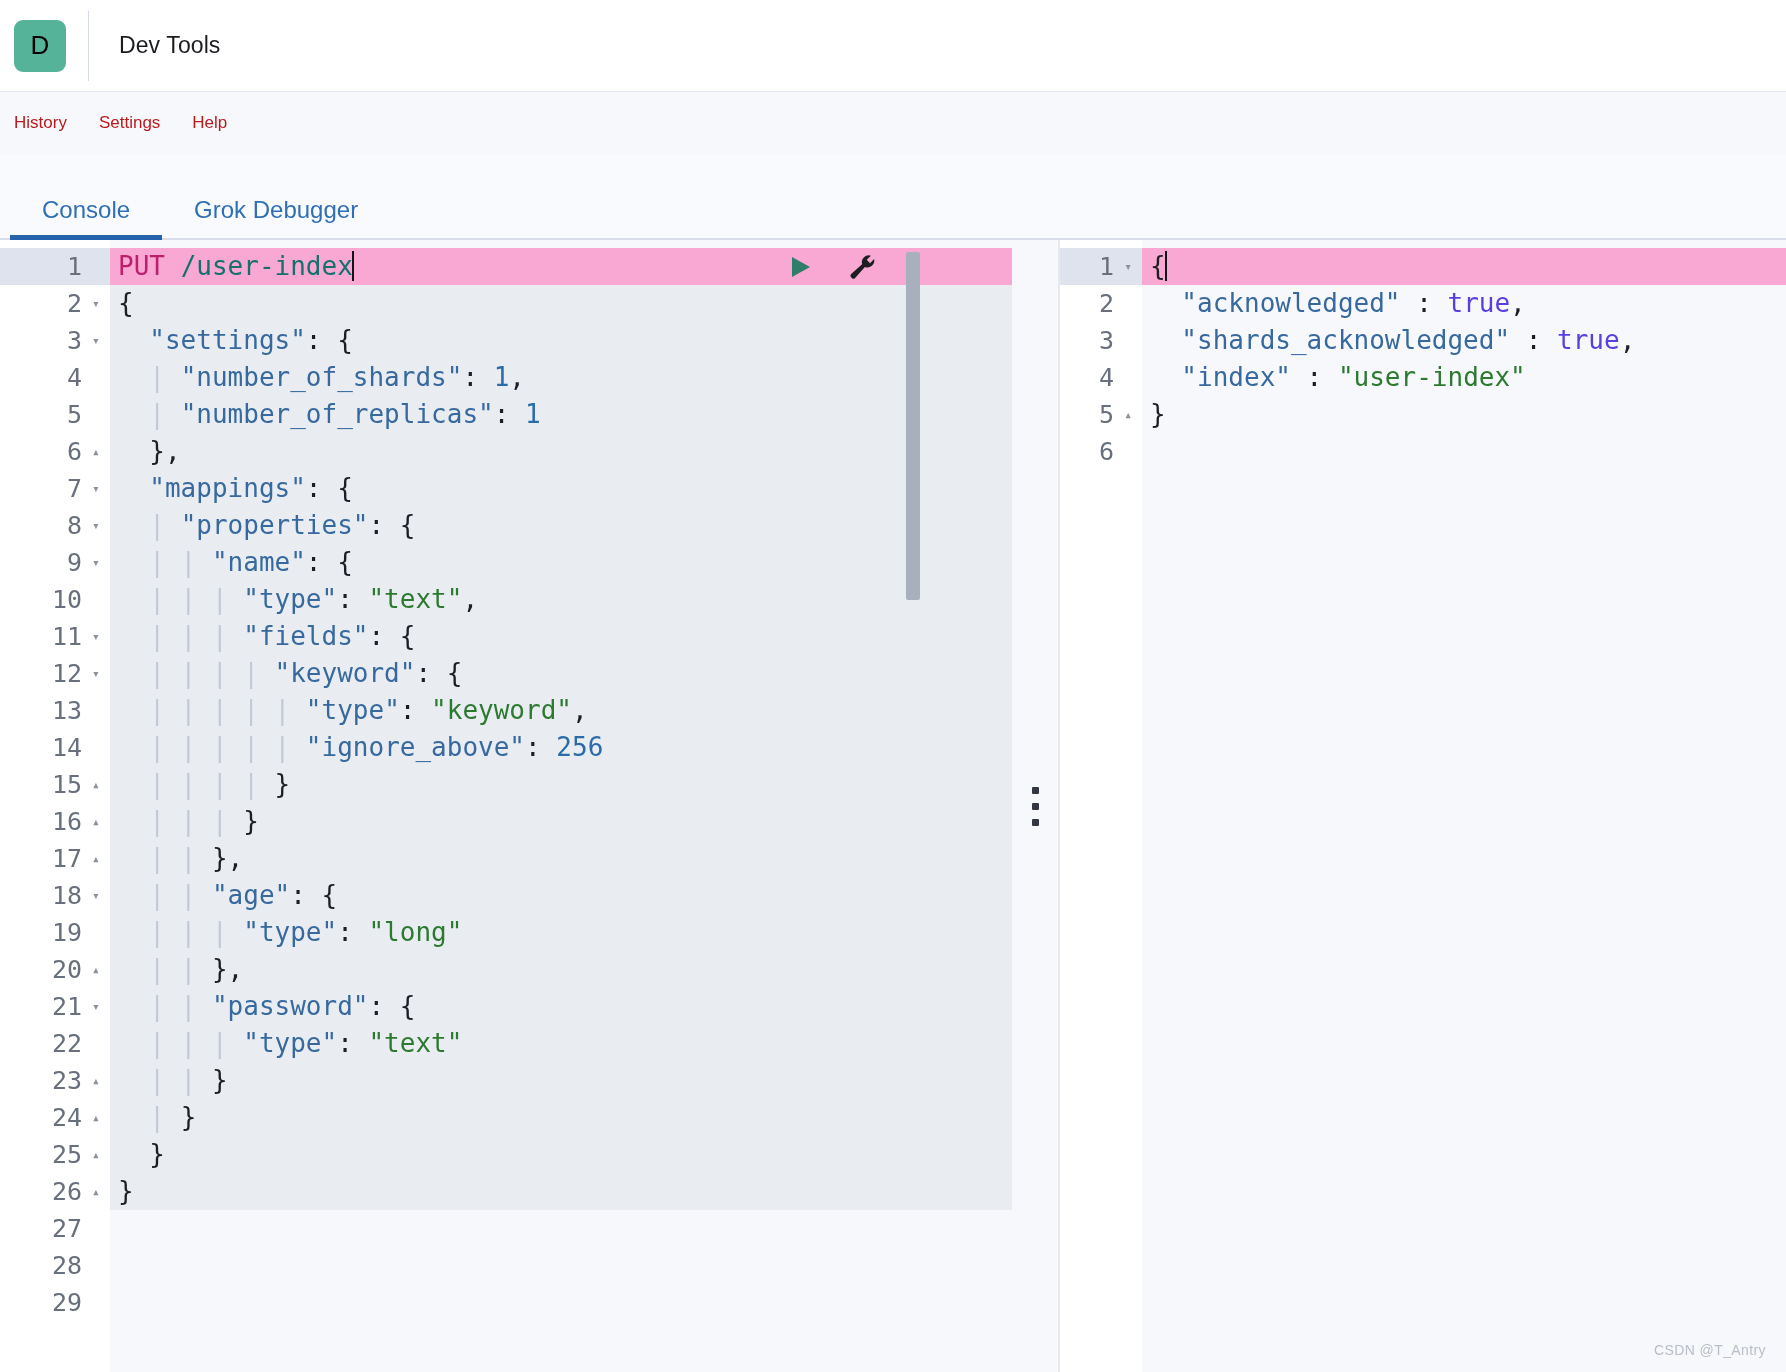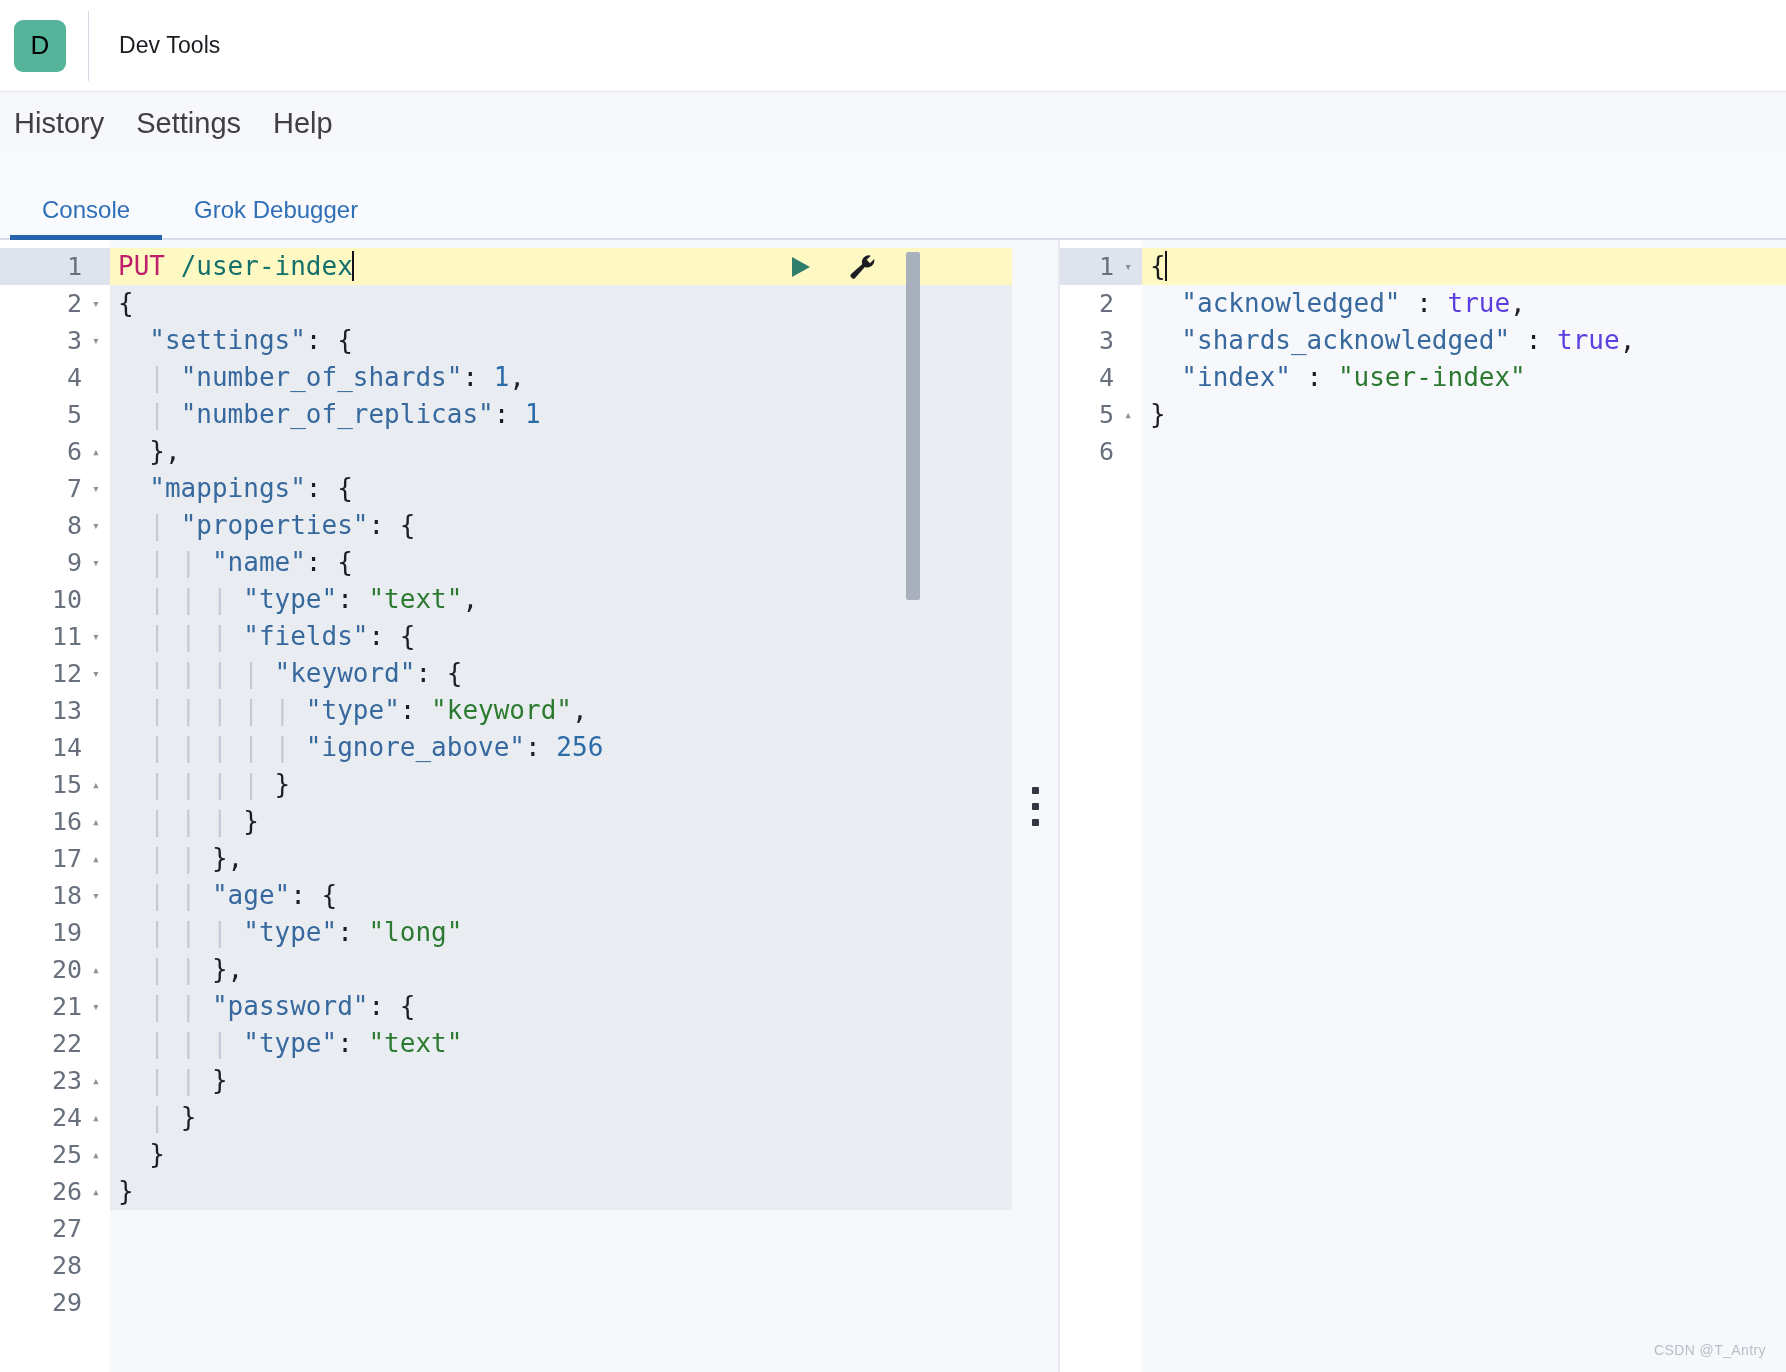--- a/index.html
+++ b/index.html
@@ -46,22 +46,22 @@
   
   .nav-bar {
     height: 62px;
     background: #f7f8fc;
     display: flex;
     align-items: center;
     padding-left: 8px;
     gap: 0px;
   }
   .nav-link {
-    font-size: 29px;
-    color: #404040;
+    font-size: 17px;
+    color: #b91c1c;
     padding: 4px 16px;
     cursor: pointer;
     white-space: nowrap;
   }
   .nav-link:first-child { padding-left: 6px; }
 
   
   .tabs-row {
     height: 86px;
     background: #f9fafd;
@@ -165,21 +165,21 @@
     background: #f7f8fc;
     overflow: hidden;
   }
   .cline {
     height: 37px;
     white-space: pre;
     color: #343741;
     padding-left: 8px;
     position: relative;
   }
-  .cline.hl-line { background: #fef9c3; }
+  .cline.hl-line { background: #f9a8d4; }
   .cline.body-hl { background: #e9edf2; }
 
   
   .k-method { color: #bd1f6d; }
   .k-url    { color: #14706a; }
   .k-key    { color: #37699e; }
   .k-str    { color: #2c7a30; }
   .k-num    { color: #2a6ba8; }
   .k-bool   { color: #5b3ee0; }
   .k-punc   { color: #1d1e24; }

